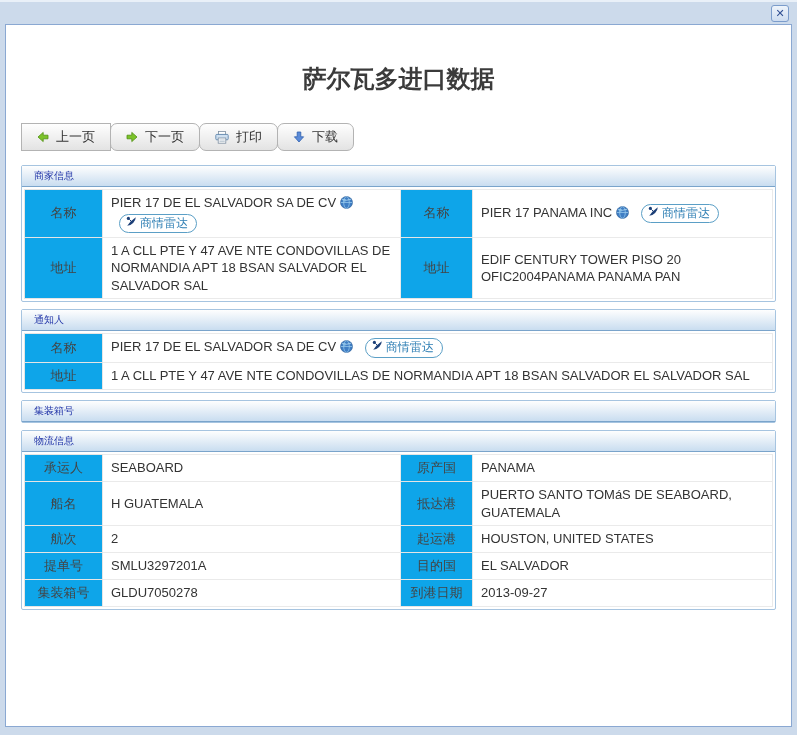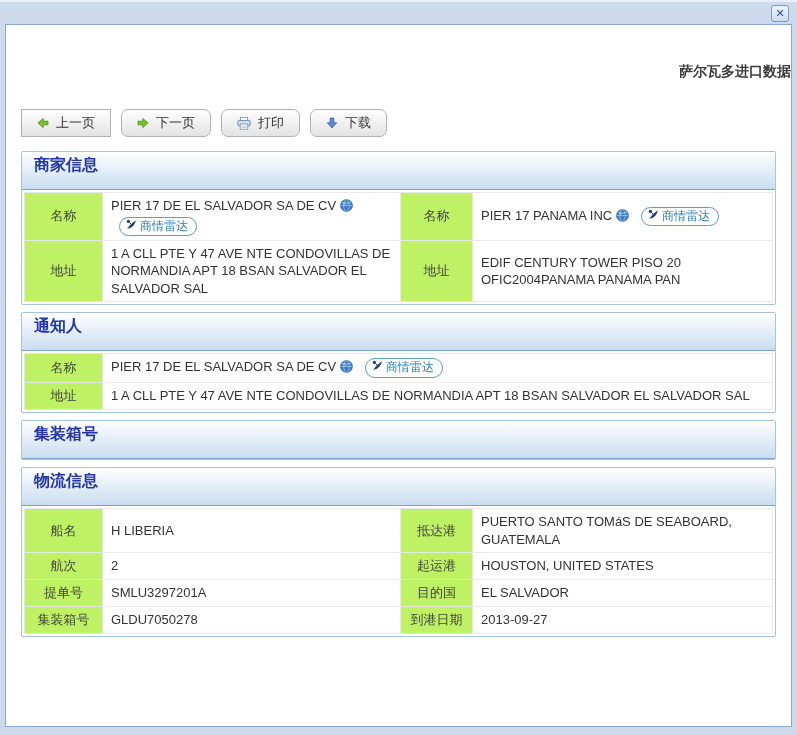--- a/index.html
+++ b/index.html
@@ -20,52 +20,52 @@
     display:flex; align-items:center; justify-content:center;
     cursor:pointer; z-index:5;
   }
 
   .modal{
     position:absolute; left:5px; right:5px; top:24px; bottom:8px;
     background:#fff; border:1px solid #8aa8d2;
   }
 
   .page-title{
-    margin-top:38px; text-align:right;
-    font-size:14px; font-weight:bold; color:#3b3b3b;
-  }
-
-  .toolbar{ display:inline-flex; margin:28px 0 14px 15px;gap:11px; }
+    margin-top:38px; text-align:center;
+    font-size:24px; font-weight:bold; color:#3b3b3b;
+  }
+
+  .toolbar{ display:inline-flex; margin:28px 0 14px 15px; }
   .btn{
     display:flex; align-items:center; gap:7px;
     padding:4px 15px; font-size:13px; color:#333;
     background:linear-gradient(#fefefe,#e3e3e3);
     border:1px solid #b3b3b3; cursor:pointer; white-space:nowrap;
   }
   .btn + .btn{ margin-left:-1px;border-radius:7px; }
   .btn svg{ display:block; }
 
   .sections{ margin:0 15px; }
   .section{ border:1px solid #a6c4e0; border-radius:2px; margin-bottom:7px; background:#fff; }
   .sec-header{
-    padding:3px 0 13px 12px; font-size:16px; font-weight:bold; color:#2336a8;
+    padding:3px 0 3px 12px; font-size:10px; font-weight:normal; color:#2336a8;
     background:linear-gradient(#fefefe,#c9ddf0);
     border-bottom:1px solid #7aa4cb;
   }
   .sec-body{ padding:2px; }
 
   table{ width:100%; border-collapse:collapse; font-size:13px; color:#333; table-layout:fixed; }
   td{ vertical-align:middle; }
   td.subhead{
     background:linear-gradient(#fdfdfd,#ebebeb);
     border-bottom:1px solid #d6d6d6;
     padding:4px 0 4px 12px; color:#333;
   }
   td.lbl{
-    background:#bef264; border:1px solid #e5e5e5;
+    background:#0ea5e9; border:1px solid #e5e5e5;
     text-align:center; color:#444; padding:4px 2px;
   }
   td.val{ border:1px solid #eaeaea; padding:4px 8px; line-height:1.35; word-wrap:break-word; }
 
   .radar-badge{
     display:inline-flex; align-items:center; gap:3px;
     border:1px solid #5b9fc6; border-radius:10px;
     padding:0 8px 1px 5px; margin-left:8px;
     color:#2f7fb4; font-size:12px; white-space:nowrap; cursor:pointer;
     vertical-align:middle;
@@ -239,23 +239,29 @@
       <div class="sec-header">物流信息</div>
       <div class="sec-body">
         <table>
           <colgroup>
               <col style="width:78px">
               <col style="width:298px">
               <col style="width:72px">
               <col>
             </colgroup>
           <tbody>
+              <tr>
+            <td class="lbl">承运人</td>
+            <td class="val">SEABOARD</td>
+            <td class="lbl">原产国</td>
+            <td class="val">PANAMA</td>
+          </tr>
           <tr>
             <td class="lbl">船名</td>
-            <td class="val">H LIBERIA</td>
+            <td class="val">H GUATEMALA</td>
             <td class="lbl">抵达港</td>
             <td class="val">PUERTO SANTO TOMáS DE SEABOARD, GUATEMALA</td>
           </tr>
           <tr>
             <td class="lbl">航次</td>
             <td class="val">2</td>
             <td class="lbl">起运港</td>
             <td class="val">HOUSTON, UNITED STATES</td>
           </tr>
           <tr>

